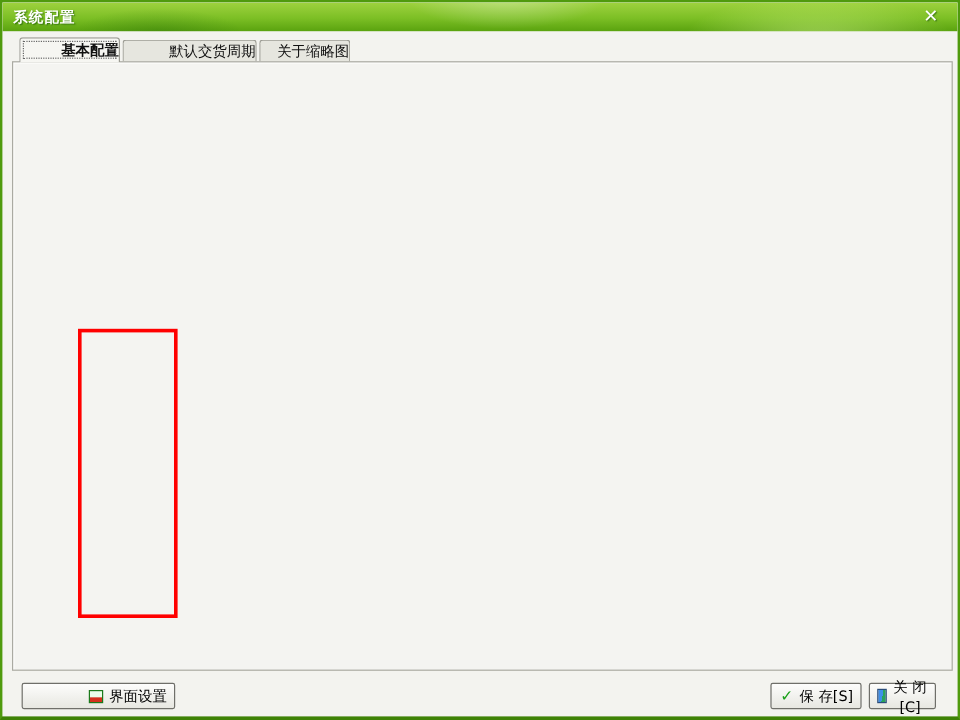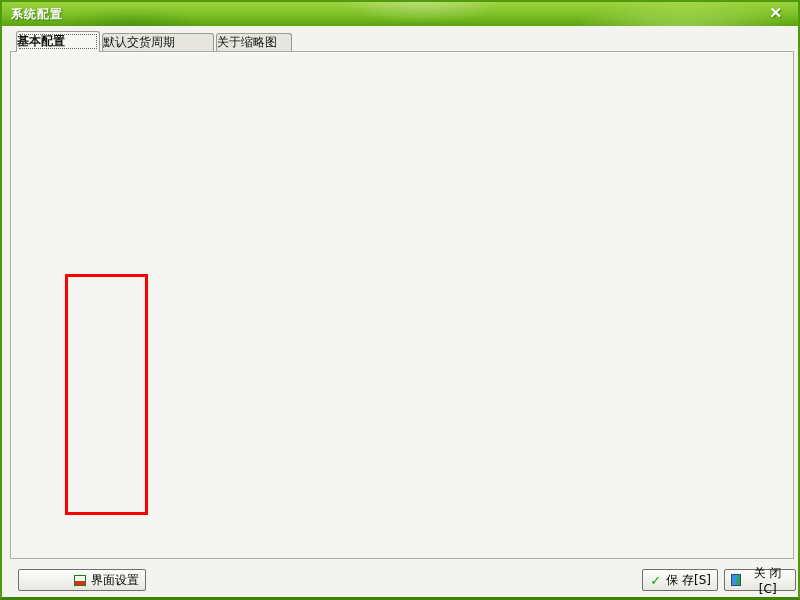--- a/index.html
+++ b/index.html
@@ -5,25 +5,25 @@
   * { box-sizing: border-box; }
   body { margin:0; width:800px; height:600px; font-family:"DejaVu Sans", sans-serif; font-size:12px; color:#111; }
   #window { position:relative; width:800px; height:600px; background:#f3f3ef; overflow:hidden;
             border:2px solid #4f9a0d; border-bottom:3px solid #3e8206; }
   
   .titlebar { position:absolute; left:0; top:0; width:100%; height:24px;
     background:
       radial-gradient(ellipse 120px 40px at 420px -6px, rgba(255,255,255,.35), rgba(255,255,255,0) 70%),
       radial-gradient(ellipse 160px 50px at 680px 30px, rgba(230,255,160,.45), rgba(255,255,255,0) 70%),
       radial-gradient(ellipse 100px 30px at 130px 26px, rgba(40,110,10,.35), rgba(255,255,255,0) 70%),
-      linear-gradient(180deg,#9ed23e 0%,#7cbf25 55%,#5aa30f 100%); font-family: Liberation Serif, serif; }
+      linear-gradient(180deg,#9ed23e 0%,#7cbf25 55%,#5aa30f 100%); }
   .title-text { position:absolute; left:9px; top:4px; color:#fff; font-weight:bold; letter-spacing:1px; text-shadow:1px 1px 1px rgba(0,60,0,.5); }
   .close-x { position:absolute; right:16px; top:2px; color:#fff; font-size:15px; font-weight:bold; cursor:pointer; text-shadow:1px 1px 1px rgba(0,60,0,.5); }
   
-  .tab { position:absolute; text-align:left; border:1px solid #9b9b93; border-bottom:none; background:#e6e6df; line-height:19px; border-radius:3px 3px 0 0;font-family:Liberation Mono, monospace; }
+  .tab { position:absolute; text-align:right; border:1px solid #9b9b93; border-bottom:none; background:#e6e6df; line-height:19px; border-radius:3px 3px 0 0; }
   .tab.active { background:#f6f6f2; z-index:3; outline:1px dotted #666; outline-offset:-4px; font-weight:bold; }
   .page { position:absolute; left:8px; top:49px; width:784px; height:508px; background:#f4f4f1; border:1px solid #aaaaa2; box-shadow:inset 1px 1px 0 #fff; z-index:1; }
   
   .group { position:absolute; border:1px solid #cfcfc6; border-radius:4px; }
   .legend { position:absolute; top:-8px; left:8px; background:#f4f4f1; padding:0 4px; line-height:14px; white-space:nowrap; }
   .blue { color:#2222cc; }
   .black { color:#111; }
   .abs { position:absolute; white-space:nowrap; }
   
   .ul-input { position:absolute; border-bottom:1px solid #8a8a8a; height:16px; padding-left:3px; background:transparent; white-space:nowrap; }
@@ -373,18 +373,18 @@
   </div>
 
   <button class="btn" style="left:16px;top:567px;width:128px;height:22px;">
     <span class="icon-screen"></span>
     <span>界面设置</span>
   </button>
   <button class="btn" style="left:640px;top:567px;width:76px;height:22px;">
     <span class="icon-check">✓</span>
     <span>保 存[S]</span>
   </button>
-  <button class="btn" style="left:722px;top:567px;width:72px;height:22px;">
+  <button class="btn" style="left:722px;top:567px;width:56px;height:22px;">
     <span class="icon-door"></span>
     <span>关 闭[C]</span>
   </button>
 
 </div>
 
 </body></html>

